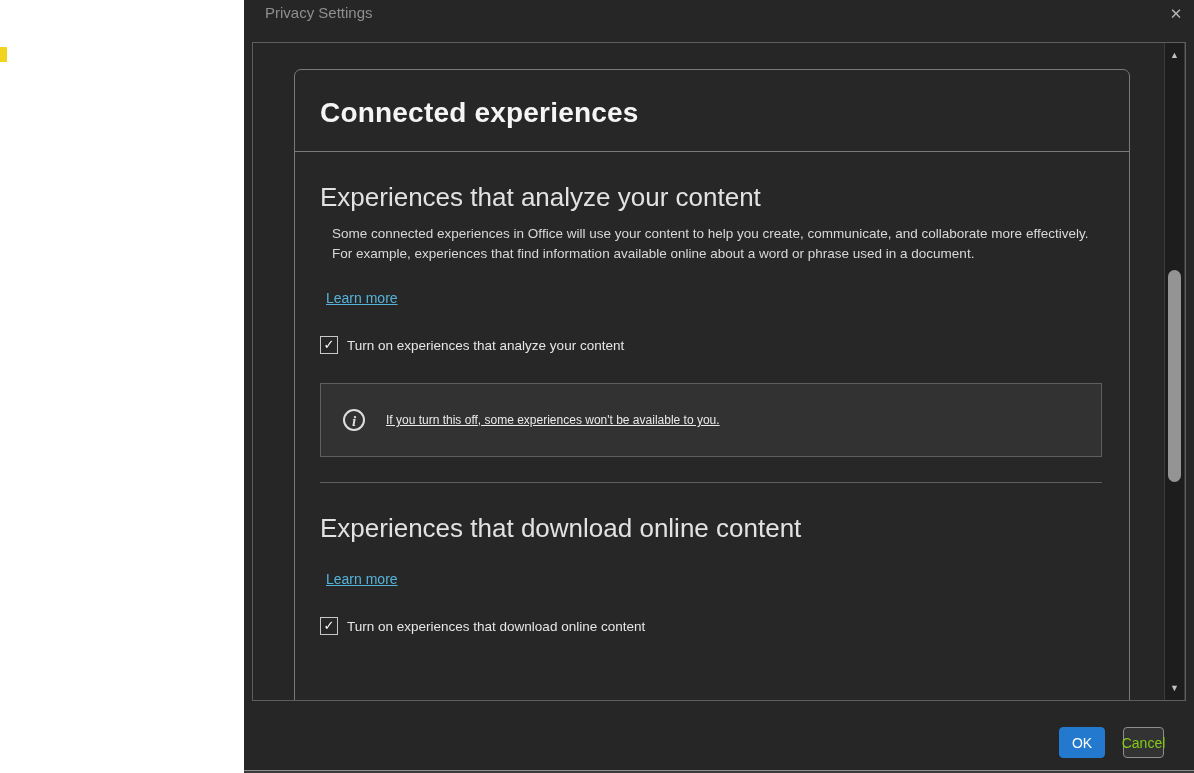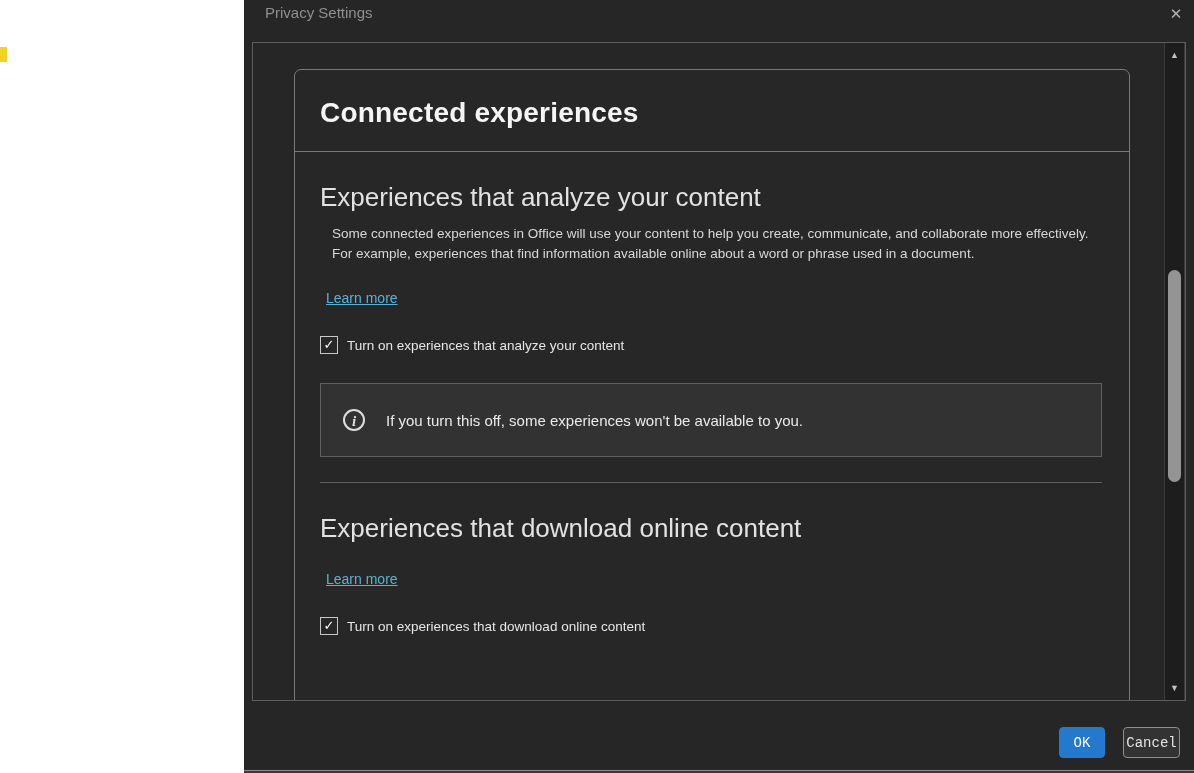--- a/index.html
+++ b/index.html
@@ -74,32 +74,32 @@
 
   .info-box {
     margin-top:29px; height:74px; border:1px solid #5f5f5f; background:#323232;
     display:flex; align-items:center; padding:0 20px;
   }
   .info-icon {
     width:22px; height:22px; border:2px solid #dedede; border-radius:50%;
     color:#dedede; font-family:"Liberation Serif", serif; font-style:italic; font-weight:bold;
     font-size:15px; line-height:20px; text-align:center; margin-left:2px; flex:0 0 auto;
   }
-  .info-text { margin-left:21px; font-size:15px; color:#eaeaea; }
+  .info-text { margin-left:21px; font-size:12px; color:#eaeaea;text-decoration:underline; }
 
   .divider { border:0; border-top:1px solid #5e5e5e; margin:25px 0 0 0; }
 
   
   .btn {
     position:absolute; top:727px; height:31px; font-size:14px;
     display:flex; align-items:center; justify-content:center;
-    border-radius:4px; cursor:pointer;font-family:Liberation Mono, monospace;
+    border-radius:4px; cursor:pointer;
   }
   .ok-button { left:815px; width:46px; background:#2379cd; color:#ffffff; border:1px solid #2379cd; }
-  .cancel-button { left:879px; width:57px; background:#333333; color:#e5e5e5; border:1px solid #8f8f8f; }
+  .cancel-button { left:879px; width:41px; background:#333333; color:#84cc16; border:1px solid #8f8f8f; }
 
   .dialog-bottom-edge {
     position:absolute; left:0; right:0; bottom:0; height:3px;
     background:#3a3a3a; border-top:1px solid #8c8c8c;
   }
 </style>
 </head>
 <body>
 
 <div class="left-panel">

